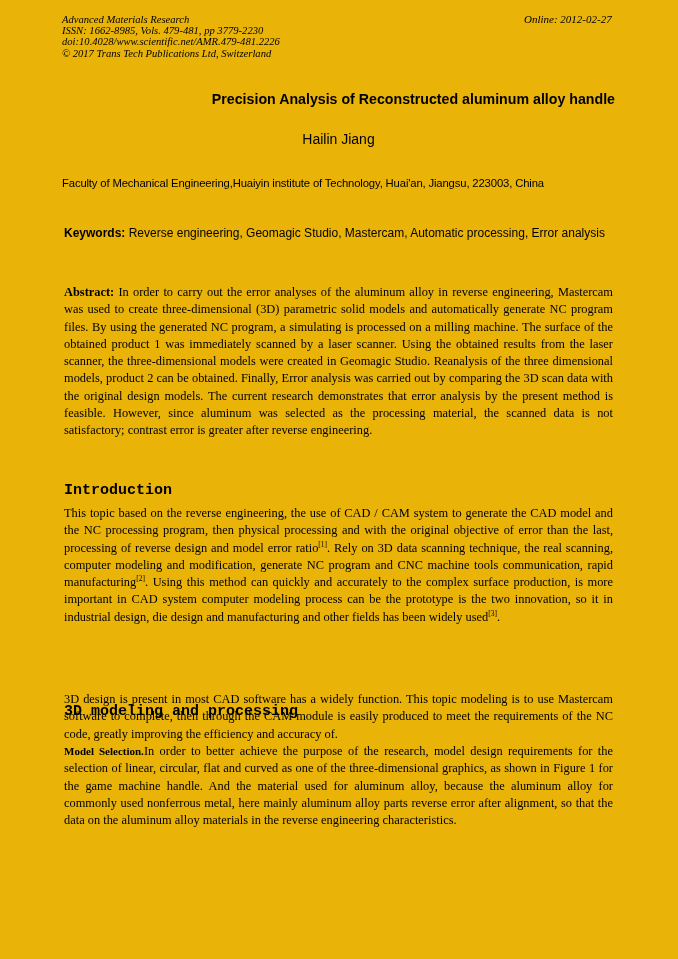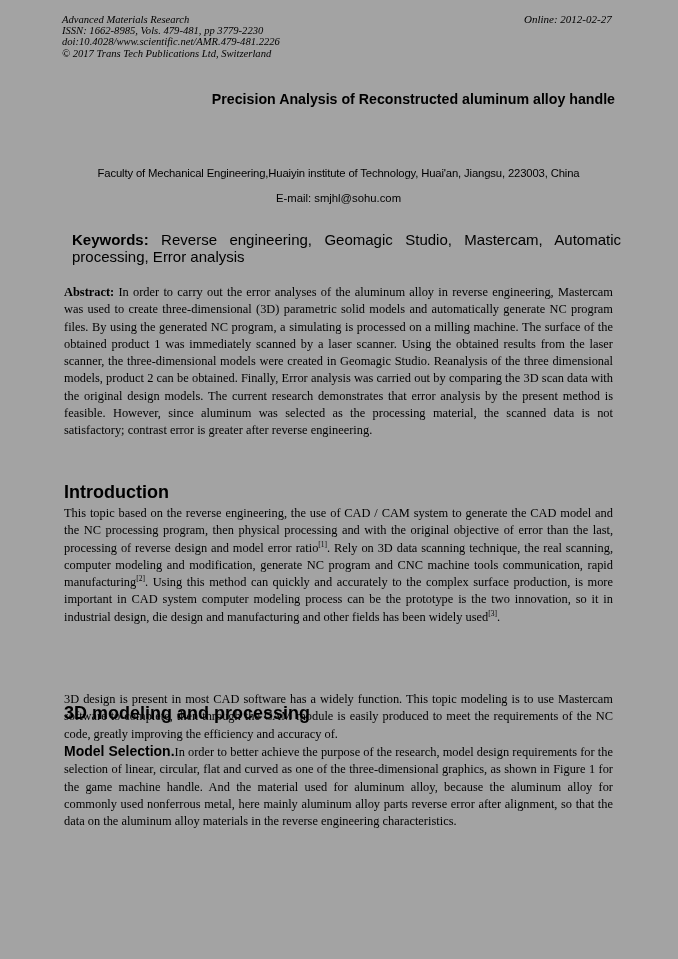--- a/index.html
+++ b/index.html
@@ -1,47 +1,47 @@
 <!DOCTYPE html>
 <html><head>
 <meta charset="utf-8">
 <style>
   html, body { margin: 0; padding: 0; background: #ffffff; }
   body { width: 678px; height: 959px; position: relative; overflow: hidden; color: #000; }
-  .page { position: absolute; left: 0; top: 0; width: 678px; height: 959px; background: #a3a3a3; }
+  .page { position: absolute; left: 0; top: 0; width: 678px; height: 959px; background: #eab308; }
   .hdr { position: absolute; left: 62px; top: 14px; font-family: "Liberation Serif", serif; font-style: italic; font-size: 10.6px; line-height: 11.2px; }
   .hdr-right { position: absolute; left: 524px; top: 14px; font-family: "Liberation Serif", serif; font-style: italic; font-size: 11px; line-height: 11.2px; }
   .title { position: absolute; left: 62px; width: 553px; top: 91px; text-align: right; font-family: "Liberation Sans", sans-serif; font-weight: bold; font-size: 14.2px; }
   .author { position: absolute; left: 62px; width: 553px; top: 131px; text-align: center; font-family: "Liberation Sans", sans-serif; font-size: 14px; }
-  .affil { position: absolute; left: 62px; width: 553px; top: 167px; text-align: center; font-family: "Liberation Sans", sans-serif; font-size: 11.3px; letter-spacing: -0.15px; }
+  .affil { position: absolute; left: 62px; width: 553px; top: 177px; text-align: left; font-family: "Liberation Sans", sans-serif; font-size: 11.3px; letter-spacing: -0.15px; }
   .email { position: absolute; left: 62px; width: 553px; top: 192px; text-align: center; font-family: "Liberation Sans", sans-serif; font-size: 11.3px; }
-  .keywords { position: absolute; left: 64px; width: 549px; top: 231px; font-family: "Liberation Sans", sans-serif; font-size: 15px; line-height: 17px; text-align: justify; margin-left: 8px; }
+  .keywords { position: absolute; left: 64px; width: 549px; top: 225px; font-family: "Liberation Sans", sans-serif; font-size: 12px; line-height: 17px; text-align: justify; }
   .keywords b { font-weight: bold; }
   .para { position: absolute; left: 64px; width: 549px; font-family: "Liberation Serif", serif; font-size: 12.4px; line-height: 17.3px; text-align: justify; }
   .para b { font-weight: bold; }
-  .heading { position: absolute; left: 64px; font-family: Liberation Sans, sans-serif; font-weight: bold; font-size: 18px; }
-  .runin { font-family: Liberation Sans, sans-serif; font-weight: bold; font-size: 14px; }
+  .heading { position: absolute; left: 64px; font-family: Liberation Mono, monospace; font-weight: bold; font-size: 15px; }
+  .runin { font-family: Liberation Serif, serif; font-weight: bold; font-size: 11px; }
   sup { font-size: 7.5px; line-height: 0; vertical-align: 5px; }
 </style>
 </head>
 <body>
 
 <div class="page">
 
   <div class="hdr">
     <div>Advanced Materials Research</div>
     <div>ISSN: 1662-8985, Vols. 479-481, pp 3779-2230</div>
     <div>doi:10.4028/www.scientific.net/AMR.479-481.2226</div>
     <div>© 2017 Trans Tech Publications Ltd, Switzerland</div>
   </div>
   <div class="hdr-right">Online: 2012-02-27</div>
 
   <div class="title">Precision Analysis of Reconstructed aluminum alloy handle</div>
+  <div class="author">Hailin Jiang</div>
   <div class="affil">Faculty of Mechanical Engineering,Huaiyin institute of Technology, Huai'an, Jiangsu, 223003, China</div>
-  <div class="email">E-mail: smjhl@sohu.com</div>
 
   <div class="keywords"><b>Keywords:</b><span> Reverse engineering, Geomagic Studio, Mastercam, Automatic processing, Error analysis</span></div>
 
   <div class="para" style="top:284px;"><b>Abstract:</b><span> In order to carry out the error analyses of the aluminum alloy in reverse engineering, Mastercam was used to create three-dimensional (3D) parametric solid models and automatically generate NC program files. By using the generated NC program, a simulating is processed on a milling machine. The surface of the obtained product 1 was immediately scanned by a laser scanner. Using the obtained results from the laser scanner, the three-dimensional models were created in Geomagic Studio. Reanalysis of the three dimensional models, product 2 can be obtained. Finally, Error analysis was carried out by comparing the 3D scan data with the original design models. The current research demonstrates that error analysis by the present method is feasible. However, since aluminum was selected as the processing material, the scanned data is not satisfactory; contrast error is greater after reverse engineering.</span></div>
 
   <div class="heading" style="top:482px;">Introduction</div>
   <div class="para" style="top:505px;"><span>This topic based on the reverse engineering, the use of CAD / CAM system to generate the CAD model and the NC processing program, then physical processing and with the original objective of error than the last, processing of reverse design and model error ratio</span><sup>[1]</sup><span>. Rely on 3D data scanning technique, the real scanning, computer modeling and modification, generate NC program and CNC machine tools communication, rapid manufacturing</span><sup>[2]</sup><span>. Using this method can quickly and accurately to the complex surface production, is more important in CAD system computer modeling process can be the prototype is the two innovation, so it in industrial design, die design and manufacturing and other fields has been widely used</span><sup>[3]</sup><span>.</span></div>
 
   <div class="heading" style="top:669px;margin-top:34px;">3D modeling and processing</div>
   <div class="para" style="top:691px;">3D design is present in most CAD software has a widely function. This topic modeling is to use Mastercam software to complete, then through the CAM module is easily produced to meet the requirements of the NC code, greatly improving the efficiency and accuracy of.</div>

